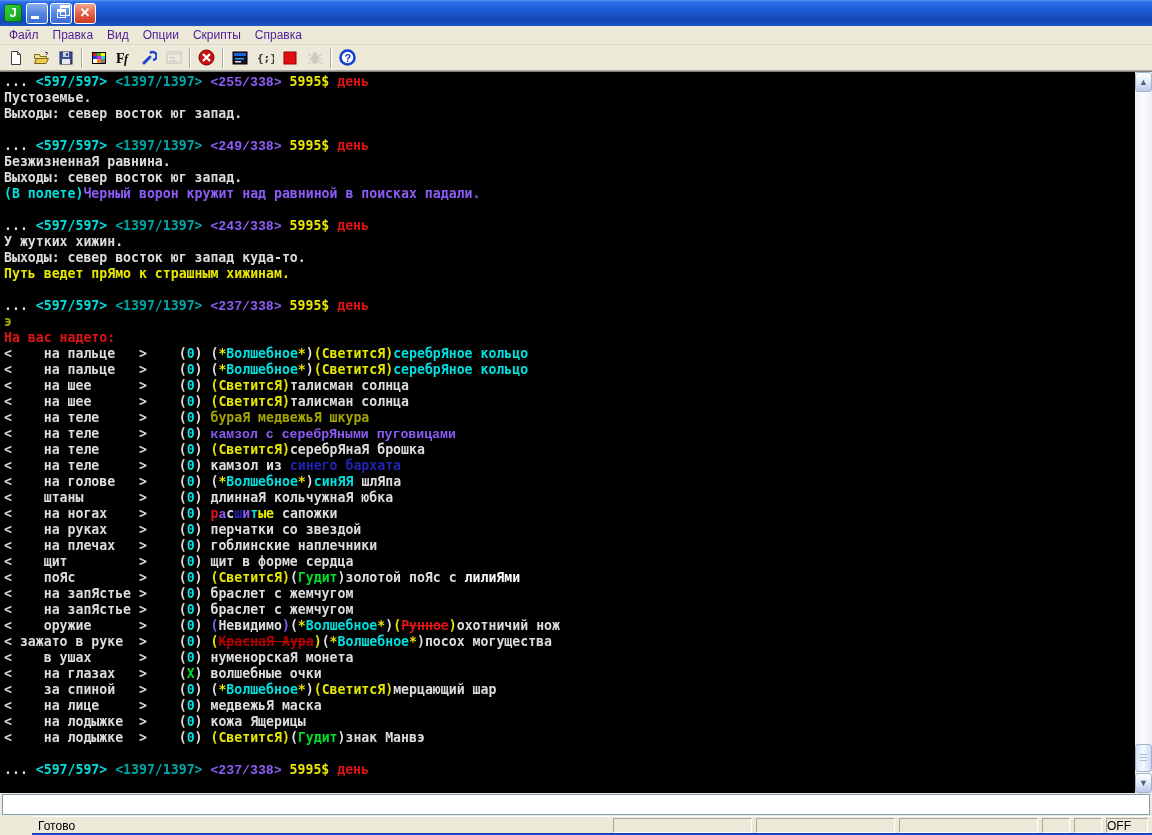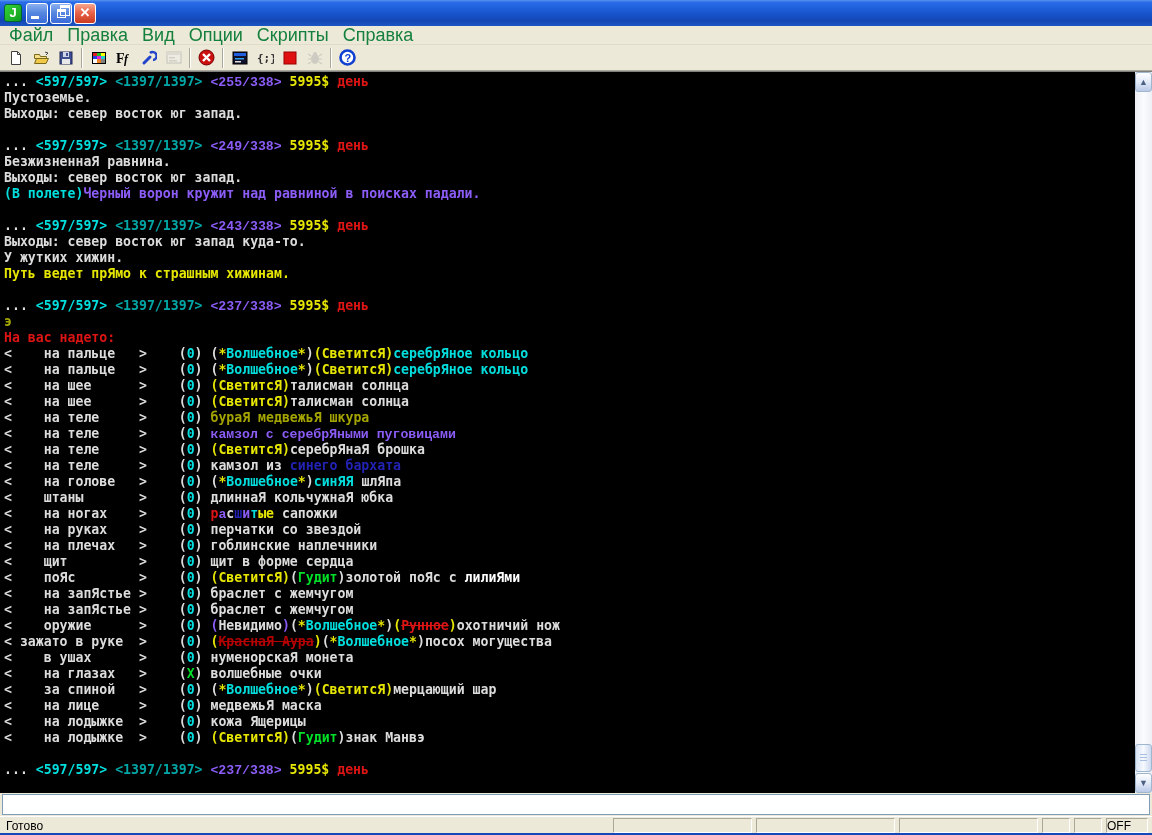--- a/index.html
+++ b/index.html
@@ -25,21 +25,21 @@
     color:#fff; position:relative; cursor:default;
   }
   .wbtn.close { background:linear-gradient(180deg,#F5A68E 0%,#E8644A 45%,#CC3A20 100%); }
   .wbtn .mini { position:absolute; left:4px; bottom:4px; width:8px; height:3px; background:#fff; }
   .wbtn .rest { position:absolute; left:6px; top:5px; width:9px; height:9px; border:1px solid #fff; border-top-width:3px; background:transparent; }
   .wbtn .rest:before { content:""; position:absolute; left:2px; top:-7px; width:8px; height:7px; border:1px solid #fff; border-top-width:3px; }
   .wbtn .x { position:absolute; left:0; top:1px; width:100%; text-align:center; font-size:13px; font-weight:bold; color:#fff; }
 
   
   .menubar { height:19px; flex:0 0 19px; background:#ECE9D8; display:flex; align-items:center; padding-left:2px; border-bottom:1px solid #E0DCC8; }
-  .menu-item { font-size:18px; color:#15803d; padding:2px 7px; cursor:default; }
+  .menu-item { font-size:12px; color:#4c1d95; padding:2px 7px; cursor:default; }
 
   
   .toolbar { height:26px; flex:0 0 26px; background:#ECE9D8; display:flex; align-items:center; padding-left:3px; border-bottom:1px solid #ACA899; }
   .tbtn { width:25px; height:23px; display:flex; align-items:center; justify-content:center; background:transparent; border:1px solid transparent; }
   .tbtn.disabled { opacity:.45; filter:grayscale(1); }
   .tsep { width:2px; height:20px; margin:0 3px; border-left:1px solid #ACA899; border-right:1px solid #fff; }
   .tbtn svg { display:block; }
 
   
   .term-wrap { flex:0 0 722px; height:722px; display:flex; background:#000; border-top:1px solid #808080; }
@@ -85,21 +85,21 @@
   .input-row { flex:0 0 23px; background:#ECE9D8; padding:1px 2px; }
   .cmd-input {
     width:100%; height:21px; border:1px solid #7F9DB9; background:#fff; outline:none;
     font-family:"DejaVu Sans Mono", monospace; font-size:13px; padding:0 3px;
   }
 
   
   .statusbar {
     flex:0 0 19px; background:#ECE9D8; display:flex; align-items:center; gap:4px;
     padding:1px 4px 0 4px; border-top:1px solid #fff; border-bottom:3px solid #1548B8;
-    font-size:12px; color:#000;
+    font-size:12px; color:#000;margin-left:32px;
   }
   .sb-ready { flex:1; padding-left:2px; }
   .sb-panel { height:15px; border:1px solid; border-color:#ACA899 #FFFFFF #FFFFFF #ACA899; background:#ECE9D8; }
   .sb-panel.wide { width:139px; }
   .sb-panel.small { width:28px; }
   .sb-panel.off { width:42px; text-align:left; padding:0 0; font-size:12px; line-height:14px; }
 </style>
 </head>
 <body>
 
@@ -259,22 +259,22 @@
         <div class="tl"><span class="c-w">... </span><span class="c-cy">&lt;597/597&gt; </span><span class="c-tl">&lt;1397/1397&gt; </span><span class="c-gr">&lt;255/338&gt; </span><span class="c-ye">5995$ </span><span class="c-re">день</span></div>
         <div class="tl"><span class="c-w">Пустоземье.</span></div>
         <div class="tl"><span class="c-w">Выходы: север восток юг запад.</span></div>
         <div class="tl">&nbsp;</div>
         <div class="tl"><span class="c-w">... </span><span class="c-cy">&lt;597/597&gt; </span><span class="c-tl">&lt;1397/1397&gt; </span><span class="c-gr">&lt;249/338&gt; </span><span class="c-ye">5995$ </span><span class="c-re">день</span></div>
         <div class="tl"><span class="c-w">БезжизненнаЯ равнина.</span></div>
         <div class="tl"><span class="c-w">Выходы: север восток юг запад.</span></div>
         <div class="tl"><span class="c-cy">(В полете)</span><span class="c-ma">Черный ворон кружит над равниной в поисках падали.</span></div>
         <div class="tl">&nbsp;</div>
         <div class="tl"><span class="c-w">... </span><span class="c-cy">&lt;597/597&gt; </span><span class="c-tl">&lt;1397/1397&gt; </span><span class="c-gr">&lt;243/338&gt; </span><span class="c-ye">5995$ </span><span class="c-re">день</span></div>
+        <div class="tl"><span class="c-w">У жутких хижин.</span></div>
         <div class="tl"><span class="c-w">Выходы: север восток юг запад куда-то.</span></div>
-        <div class="tl"><span class="c-w">У жутких хижин.</span></div>
         <div class="tl"><span class="c-ye">Путь ведет прЯмо к страшным хижинам.</span></div>
         <div class="tl">&nbsp;</div>
         <div class="tl"><span class="c-w">... </span><span class="c-cy">&lt;597/597&gt; </span><span class="c-tl">&lt;1397/1397&gt; </span><span class="c-gr">&lt;237/338&gt; </span><span class="c-ye">5995$ </span><span class="c-re">день</span></div>
         <div class="tl"><span class="c-ol">э</span></div>
         <div class="tl"><span class="c-re">На вас надето:</span></div>
         <div class="tl"><span class="c-w">&lt;    на пальце   &gt;    (</span><span class="c-cy">0</span><span class="c-w">) (</span><span class="c-ye">*</span><span class="c-cy">Волшебное</span><span class="c-ye">*</span><span class="c-w">)</span><span class="c-ye">(СветитсЯ)</span><span class="c-cy">серебрЯное кольцо</span></div>
         <div class="tl"><span class="c-w">&lt;    на пальце   &gt;    (</span><span class="c-cy">0</span><span class="c-w">) (</span><span class="c-ye">*</span><span class="c-cy">Волшебное</span><span class="c-ye">*</span><span class="c-w">)</span><span class="c-ye">(СветитсЯ)</span><span class="c-cy">серебрЯное кольцо</span></div>
         <div class="tl"><span class="c-w">&lt;    на шее      &gt;    (</span><span class="c-cy">0</span><span class="c-w">) </span><span class="c-ye">(СветитсЯ)</span><span class="c-w">талисман солнца</span></div>
         <div class="tl"><span class="c-w">&lt;    на шее      &gt;    (</span><span class="c-cy">0</span><span class="c-w">) </span><span class="c-ye">(СветитсЯ)</span><span class="c-w">талисман солнца</span></div>
         <div class="tl"><span class="c-w">&lt;    на теле     &gt;    (</span><span class="c-cy">0</span><span class="c-w">) </span><span class="c-ol">бураЯ медвежьЯ шкура</span></div>

